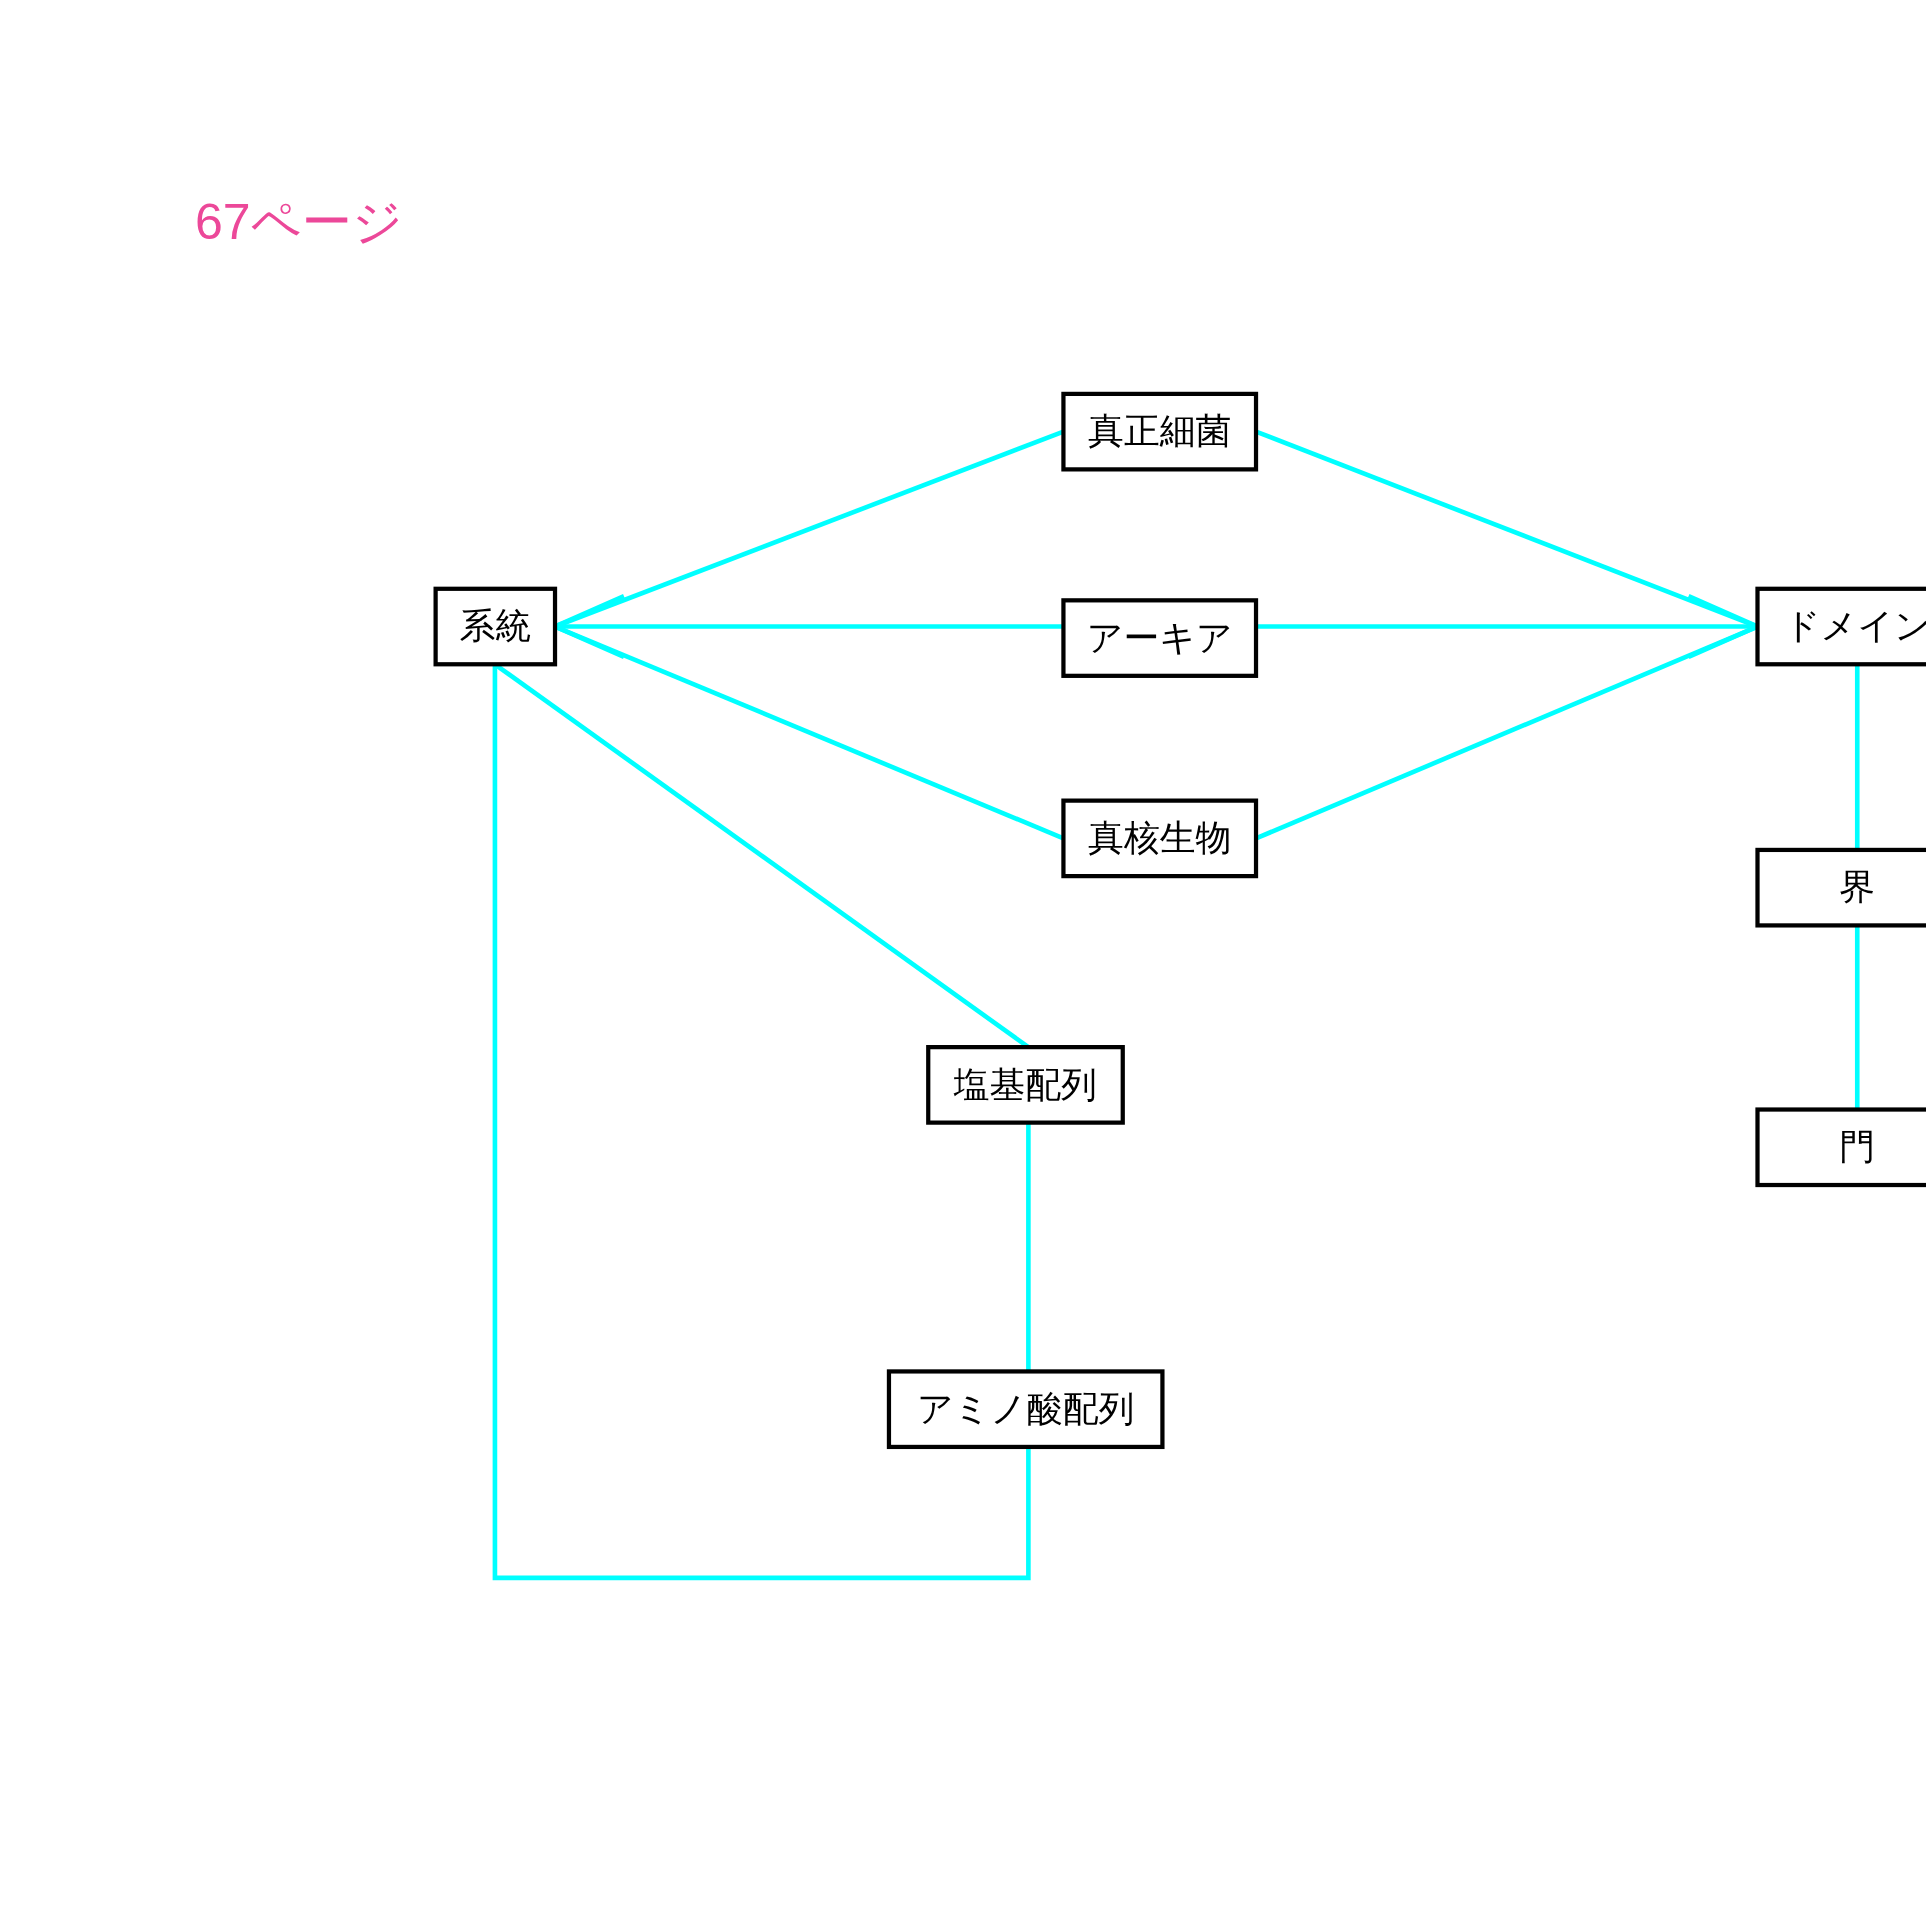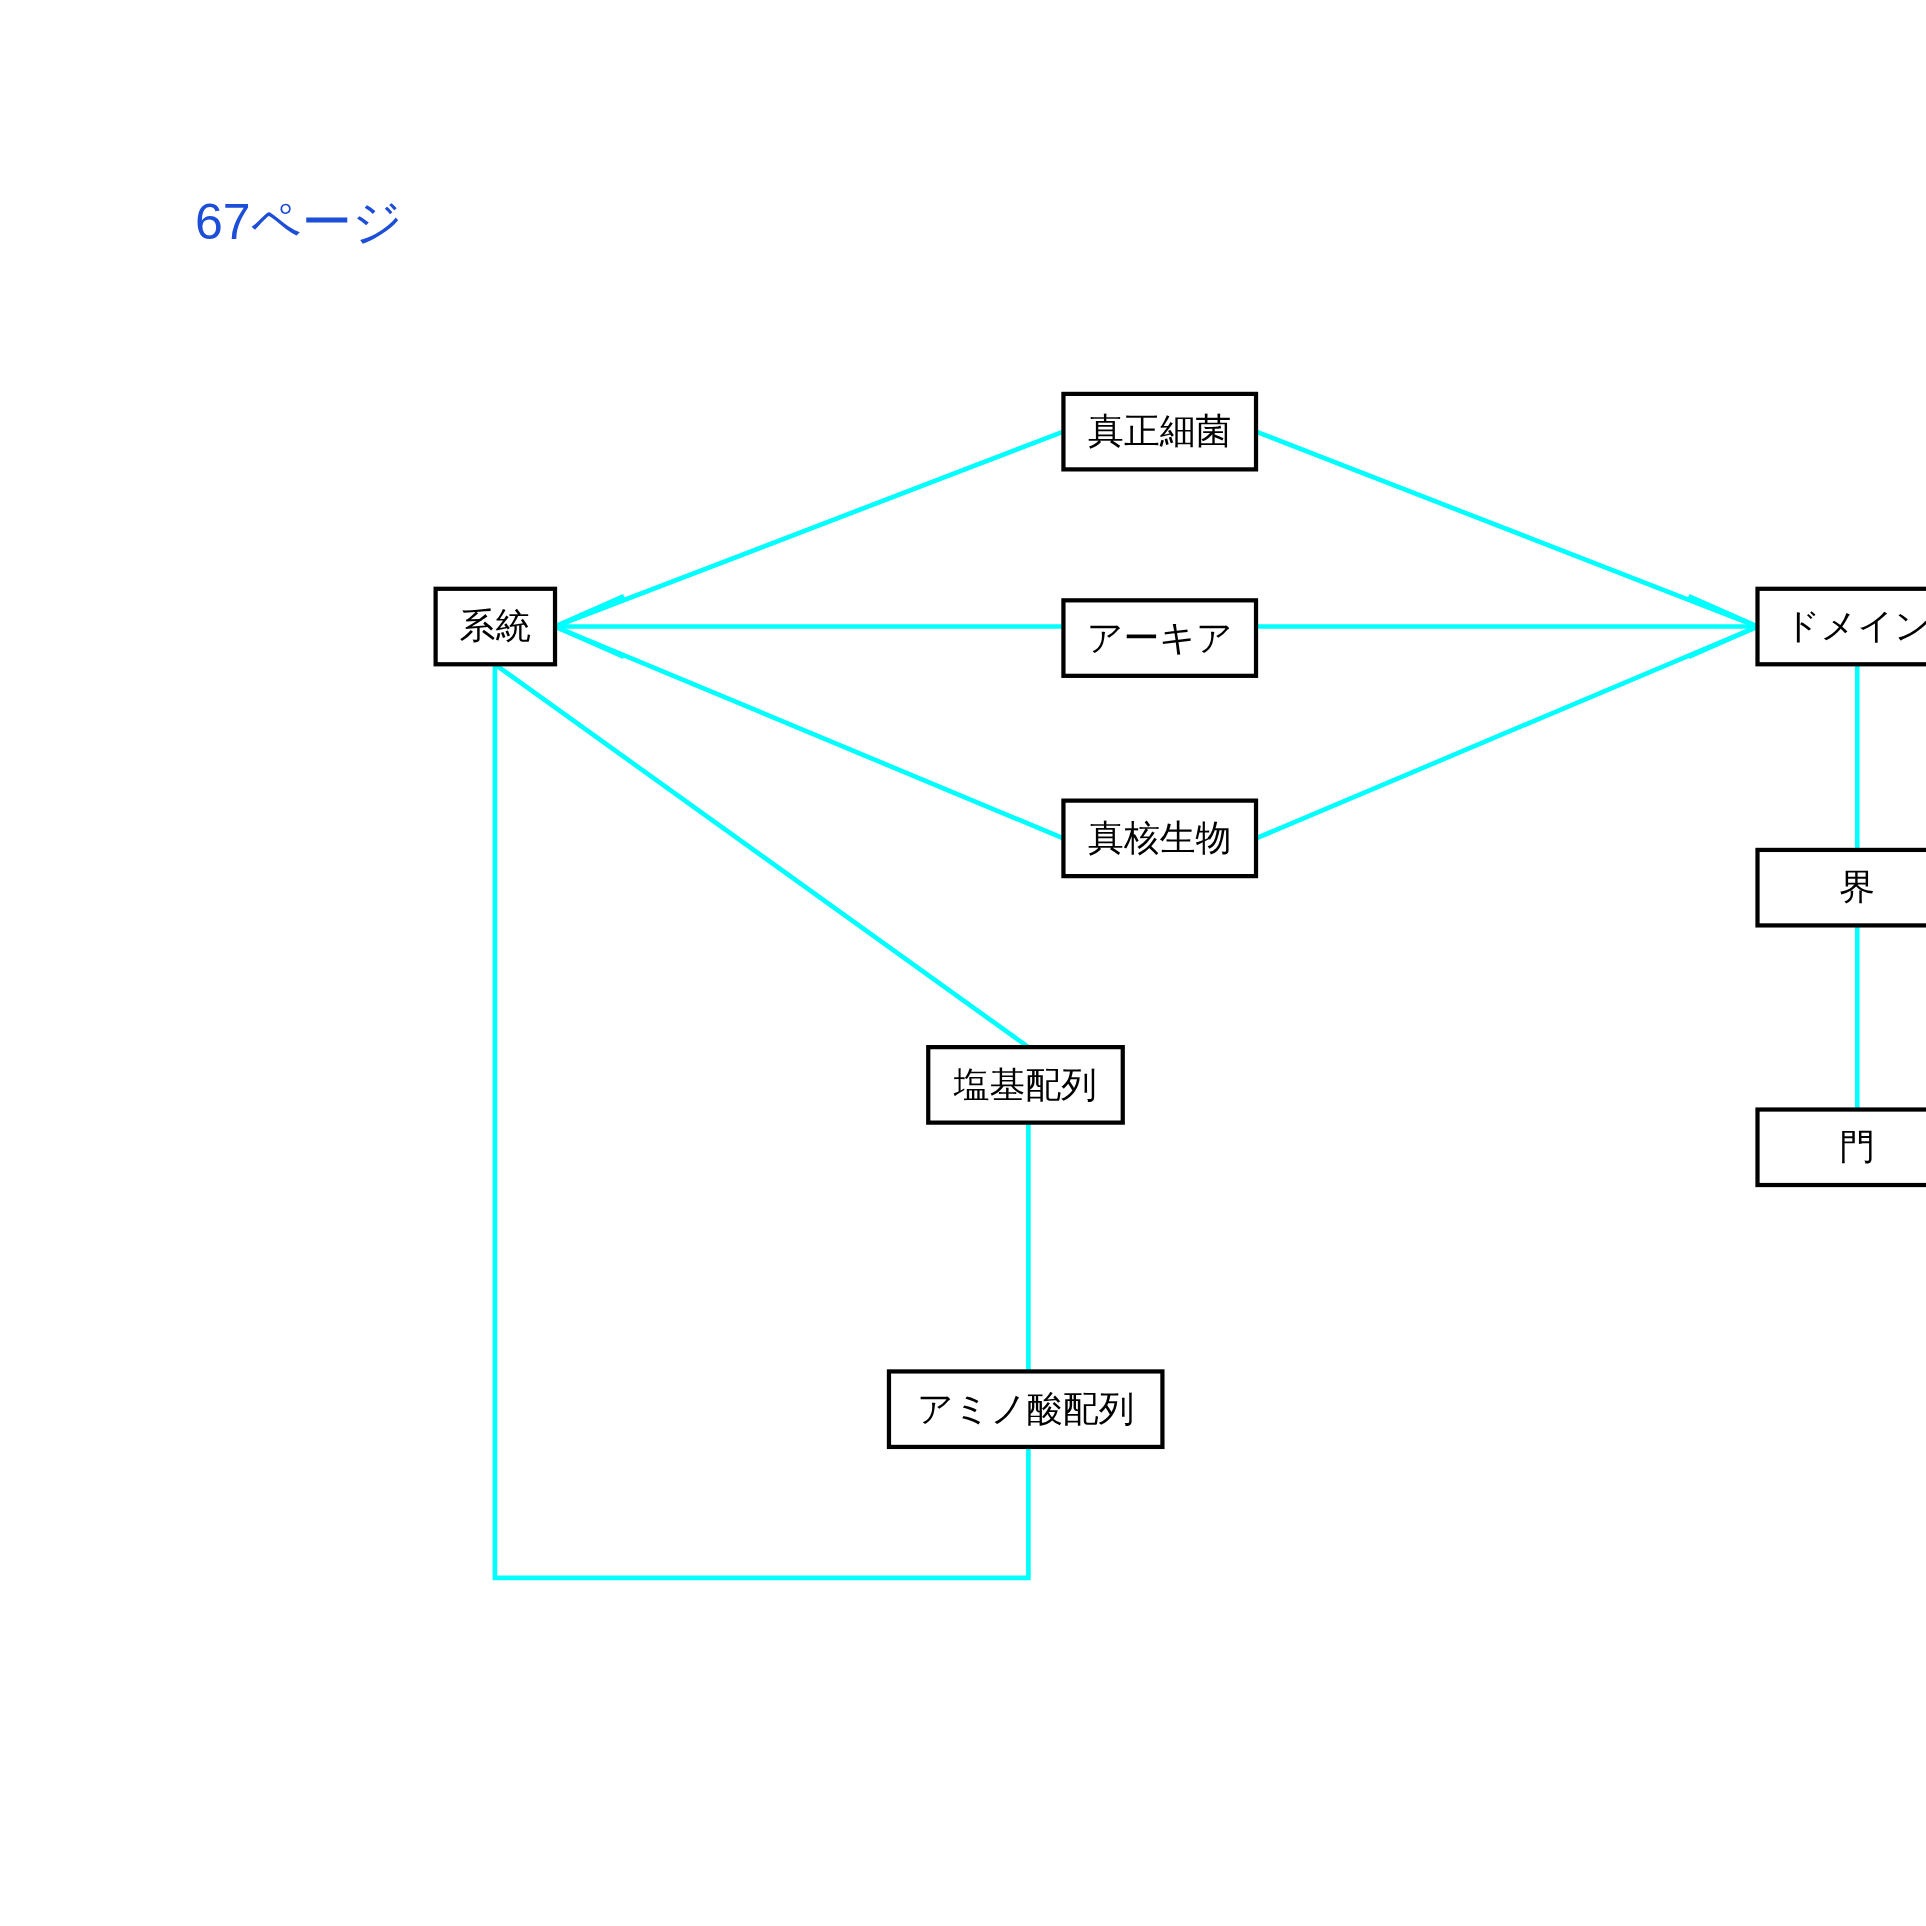--- a/index.html
+++ b/index.html
@@ -20,21 +20,21 @@
     width: 2757px;
     height: 1966px;
     background: #ffffff;
   }
   #page-title {
     position: absolute;
     left: 195px;
     top: 197px;
     font-size: 50px;
     line-height: 1.0;
-    color: #1d4ed8;
+    color: #ec4899;
     white-space: nowrap;
     letter-spacing: 0px;
   }
   svg#graph {
     position: absolute;
     left: 0;
     top: 0;
     width: 2757px;
     height: 1966px;
     display: block;

